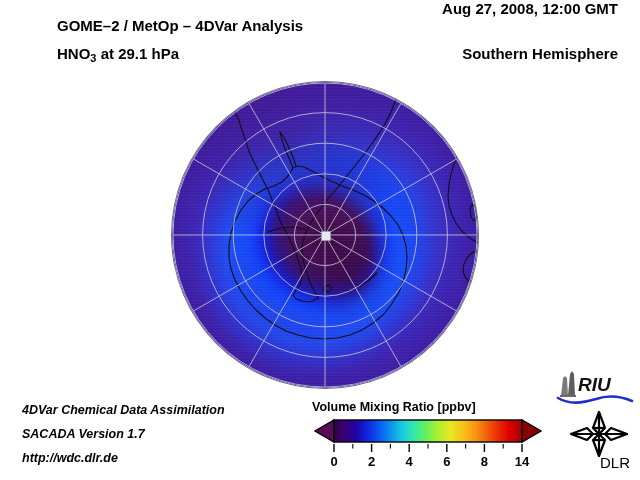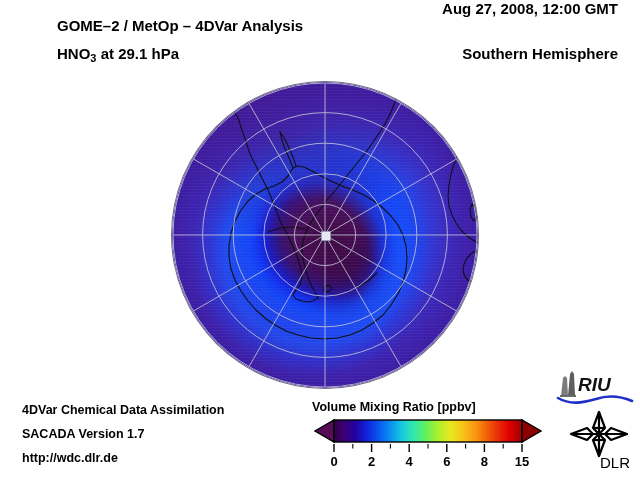--- a/index.html
+++ b/index.html
@@ -12,21 +12,21 @@
 
   
   .hdr{position:absolute;font-weight:bold;font-size:15px;white-space:nowrap;margin-left:35px;}
   #title-line1{left:22px;top:17px;}
   #title-line2{left:22px;top:45px;}
   #date-line{right:22px;top:0;text-align:center;}
   #hemi-line{right:22px;top:45px;text-align:left;}
   .sub{font-size:11px;vertical-align:baseline;position:relative;top:3px;}
 
   
-  .foot{position:absolute;left:22px;font-weight:bold;font-size:12.5px;white-space:nowrap;}
+  .foot{position:absolute;left:22px;font-weight:bold;font-size:12.5px;white-space:nowrap;font-style:italic;}
   #foot1{top:403px;}
   #foot2{top:427px;}
   #foot3{top:451px;}
 
   
   #globe-wrap{position:absolute;left:172px;top:82px;width:306px;height:306px;}
   #globe{position:absolute;inset:0;border-radius:50%;overflow:hidden;
          box-shadow:0 0 0 1px #6d6d84;}
   
   #field{position:absolute;inset:0;border-radius:50%;
@@ -233,21 +233,21 @@
           <line x1="116" y1="0" x2="116" y2="4.5"></line>
           <line x1="153.6" y1="0" x2="153.6" y2="4.5"></line>
           <line x1="191.2" y1="0" x2="191.2" y2="4.5"></line>
         </g>
       </svg>
       <span class="cb-tick-label" style="left:22px">0</span>
       <span class="cb-tick-label" style="left:59.6px">2</span>
       <span class="cb-tick-label" style="left:97.2px">4</span>
       <span class="cb-tick-label" style="left:134.8px">6</span>
       <span class="cb-tick-label" style="left:172.4px">8</span>
-      <span class="cb-tick-label" style="left:210px">15</span>
+      <span class="cb-tick-label" style="left:210px">14</span>
     </div>
   </div>
 
   <div class="foot" id="foot1">4DVar Chemical Data Assimilation</div>
   <div class="foot" id="foot2">SACADA Version 1.7</div>
   <div class="foot" id="foot3">http://wdc.dlr.de</div>
 
   <svg id="riu-logo" viewBox="0 0 78 34">
     <g>
       <polygon points="5,26 7,8 9,6 11,8 12,26" fill="#7b7b7b"></polygon>

